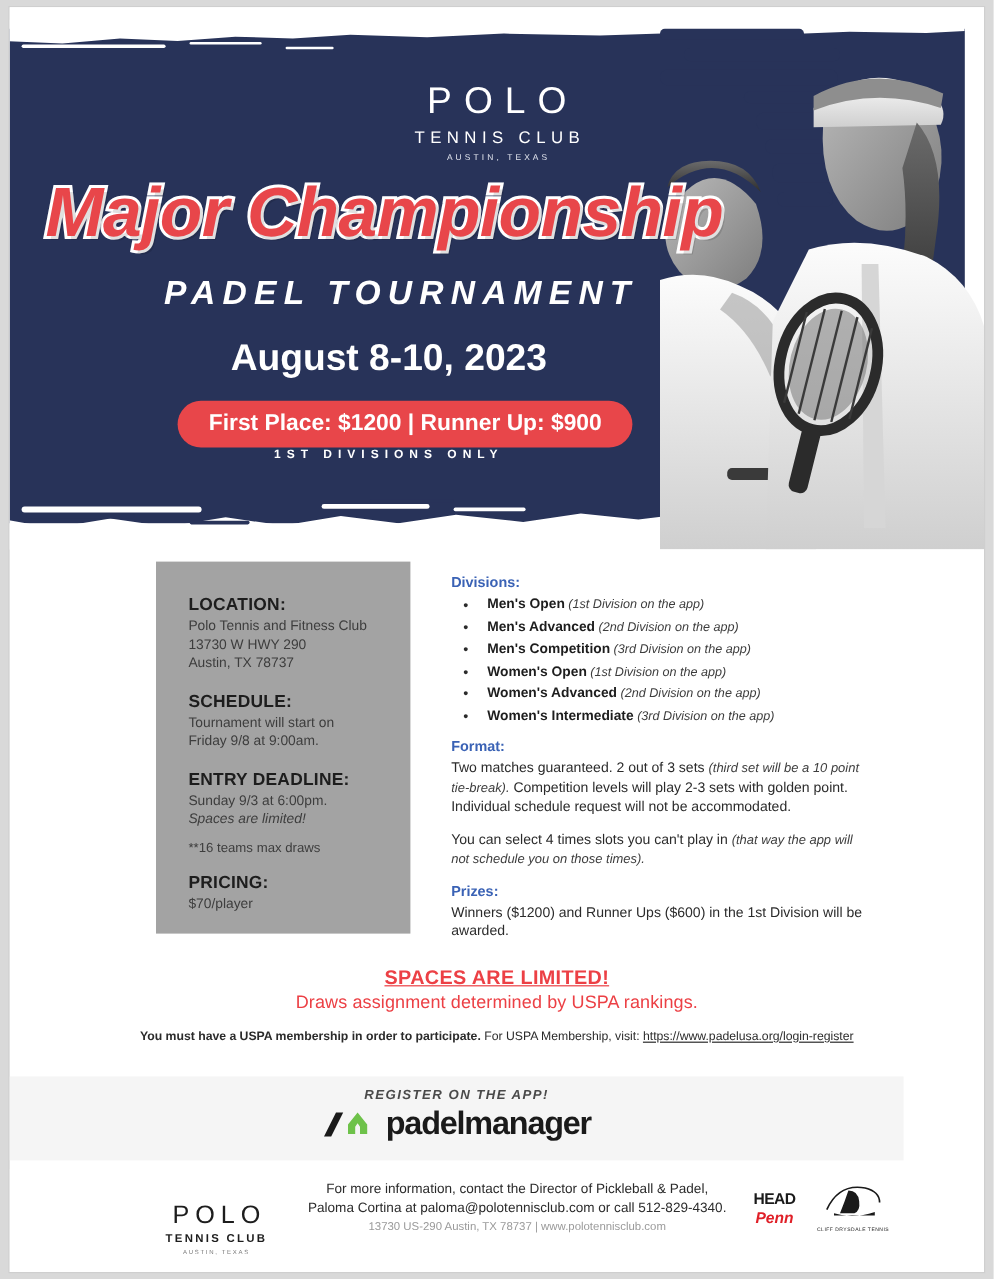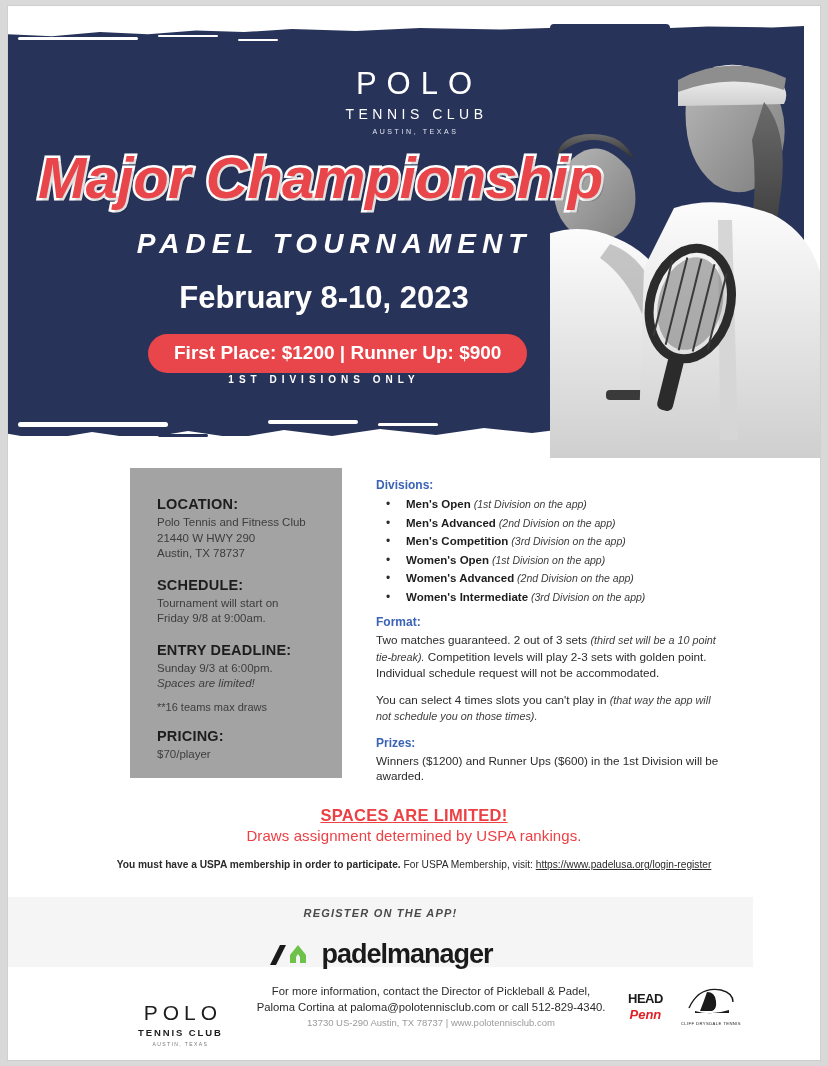--- a/index.html
+++ b/index.html
@@ -167,21 +167,21 @@
   .app-band{
     position:absolute;left:0;top:891px;width:745px;height:70px;
     background:#f5f5f5;
   }
   .app-band .ab-title{
     text-align:center;color:#4a4a4a;font-size:11px;font-weight:bold;
     font-style:italic;letter-spacing:1.2px;padding-top:10px;
   }
   .pm-logo{
     display:flex;align-items:center;justify-content:center;
-    margin-top:20px;gap:9px;
+    margin-top:2px;gap:9px;
   }
   .pm-word{
     font-size:27px;font-weight:bold;color:#1a1a1a;letter-spacing:-1px;
   }
 
   
   .footer{
     position:absolute;left:0;top:968px;width:812px;height:86px;
     background:#ffffff;
   }
@@ -289,38 +289,38 @@
     </div>
 
     <div class="hero-logo">
       <div class="lg1">POLO</div>
       <div class="lg2">TENNIS CLUB</div>
       <div class="lg3">AUSTIN, TEXAS</div>
     </div>
 
     <div class="hero-title">Major Championship</div>
     <div class="hero-subtitle">PADEL TOURNAMENT</div>
-    <div class="hero-date">February 8-10, 2023</div>
+    <div class="hero-date">August 8-10, 2023</div>
     <div class="hero-pill">First Place: $1200 | Runner Up: $900</div>
     <div class="hero-note">1ST DIVISIONS ONLY</div>
 
     <div class="brush-bottom"></div>
     <div class="brush-streak" style="left:10px;top:416px;width:150px;height:5px;"></div>
     <div class="brush-streak" style="left:260px;top:414px;width:90px;height:4px;"></div>
     <div class="brush-streak" style="left:370px;top:417px;width:60px;height:3px;"></div>
     <div class="brush-navy-streak" style="left:14px;top:422px;width:90px;height:4px;"></div>
     <div class="brush-navy-streak" style="left:150px;top:428px;width:50px;height:3px;"></div>
     <div class="brush-navy-streak" style="left:300px;top:410px;width:70px;height:3px;"></div>
   </div>
 
   <div class="info-box">
     <div class="info-block">
       <div class="info-head">LOCATION:</div>
       <div class="info-line">Polo Tennis and Fitness Club</div>
-      <div class="info-line">21440 W HWY 290</div>
+      <div class="info-line">13730 W HWY 290</div>
       <div class="info-line">Austin, TX 78737</div>
     </div>
     <div class="info-block">
       <div class="info-head">SCHEDULE:</div>
       <div class="info-line">Tournament will start on</div>
       <div class="info-line">Friday 9/8 at 9:00am.</div>
     </div>
     <div class="info-block">
       <div class="info-head">ENTRY DEADLINE:</div>
       <div class="info-line">Sunday 9/3 at 6:00pm.</div>

